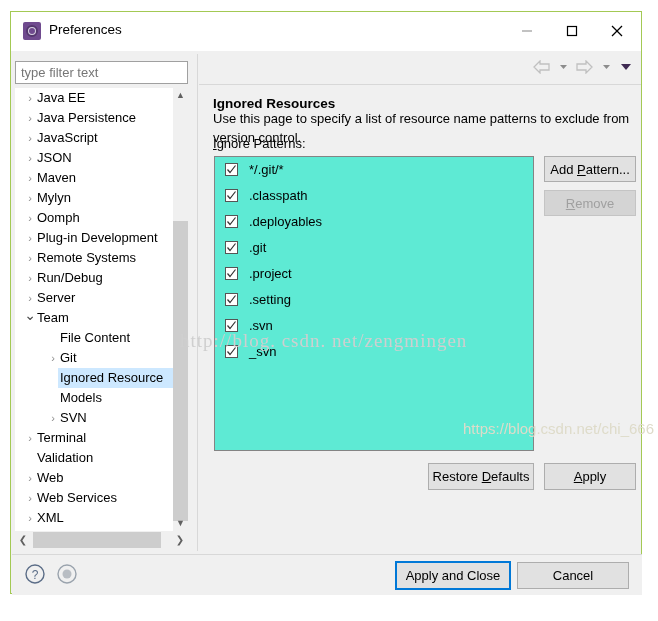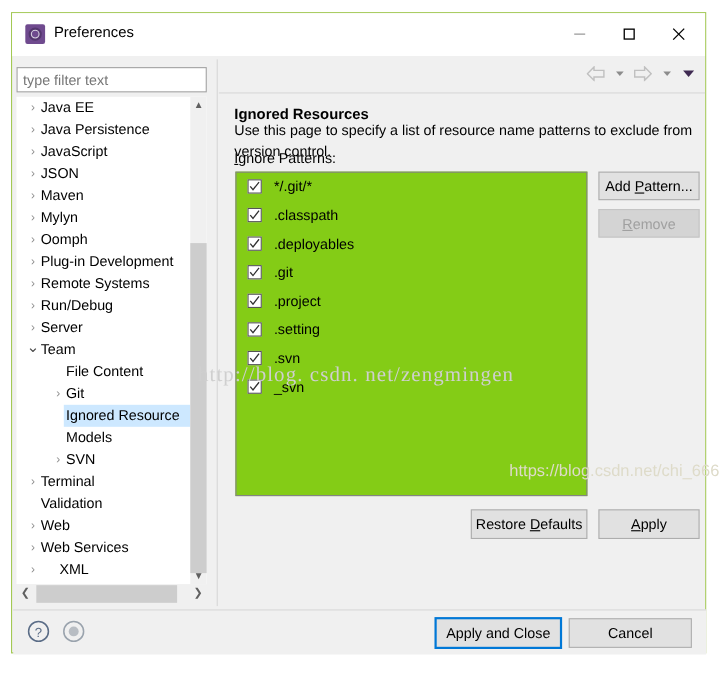--- a/index.html
+++ b/index.html
@@ -250,21 +250,21 @@
     left: 14px; top: 85px;
     font-size: 13px;
     color: #000000;
   }
   .patterns-label u { text-decoration: underline; }
 
   .listbox {
     position: absolute;
     left: 15px; top: 105px;
     width: 320px; height: 295px;
-    background: #84cc16;
+    background: #5eead4;
     border: 1px solid #848484;
     box-sizing: border-box;
     overflow: hidden;
   }
   .list-item {
     position: relative;
     height: 26px;
     line-height: 26px;
     font-size: 13px;
     color: #000000;
@@ -503,21 +503,21 @@
             <div class="tree-row">
               <span class="tw" style="left: 8px;">›</span>
               <span class="lbl" style="left: 22px;">Web</span>
             </div>
             <div class="tree-row">
               <span class="tw" style="left: 8px;">›</span>
               <span class="lbl" style="left: 22px;">Web Services</span>
             </div>
             <div class="tree-row">
               <span class="tw" style="left: 8px;">›</span>
-              <span class="lbl" style="left: 39px;">XML</span>
+              <span class="lbl" style="left: 22px;">XML</span>
             </div>
           </div>
 
         <div class="tree-vscroll">
           <div class="arrow-up">▲</div>
           <div class="thumb"></div>
           <div class="arrow-dn">▼</div>
         </div>
       </div>
 

